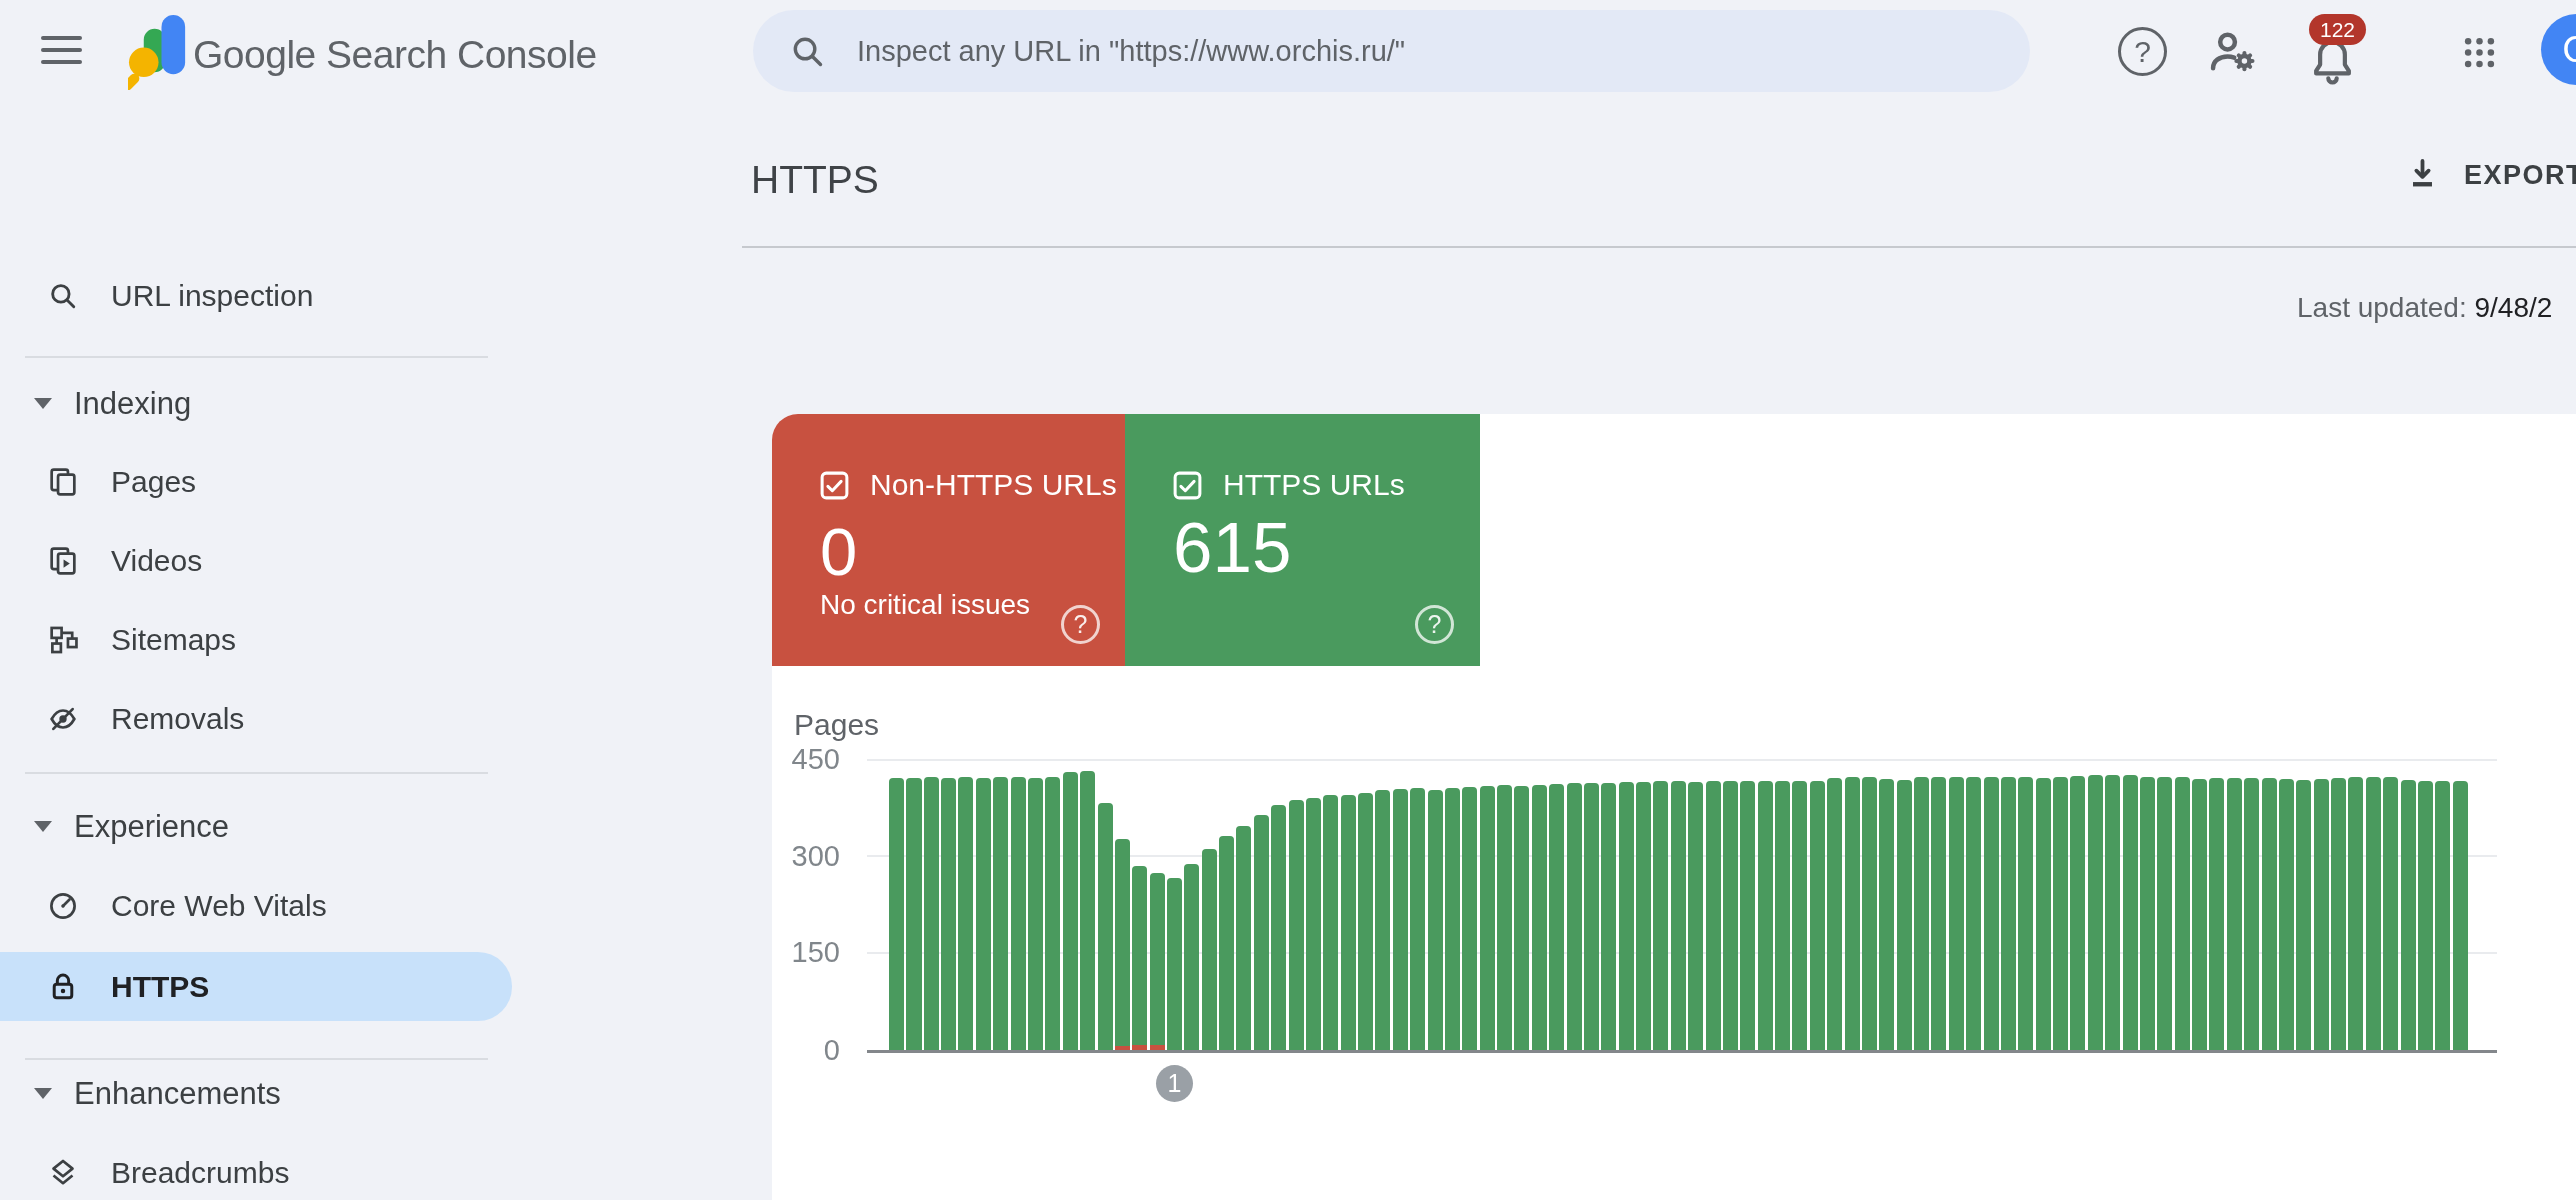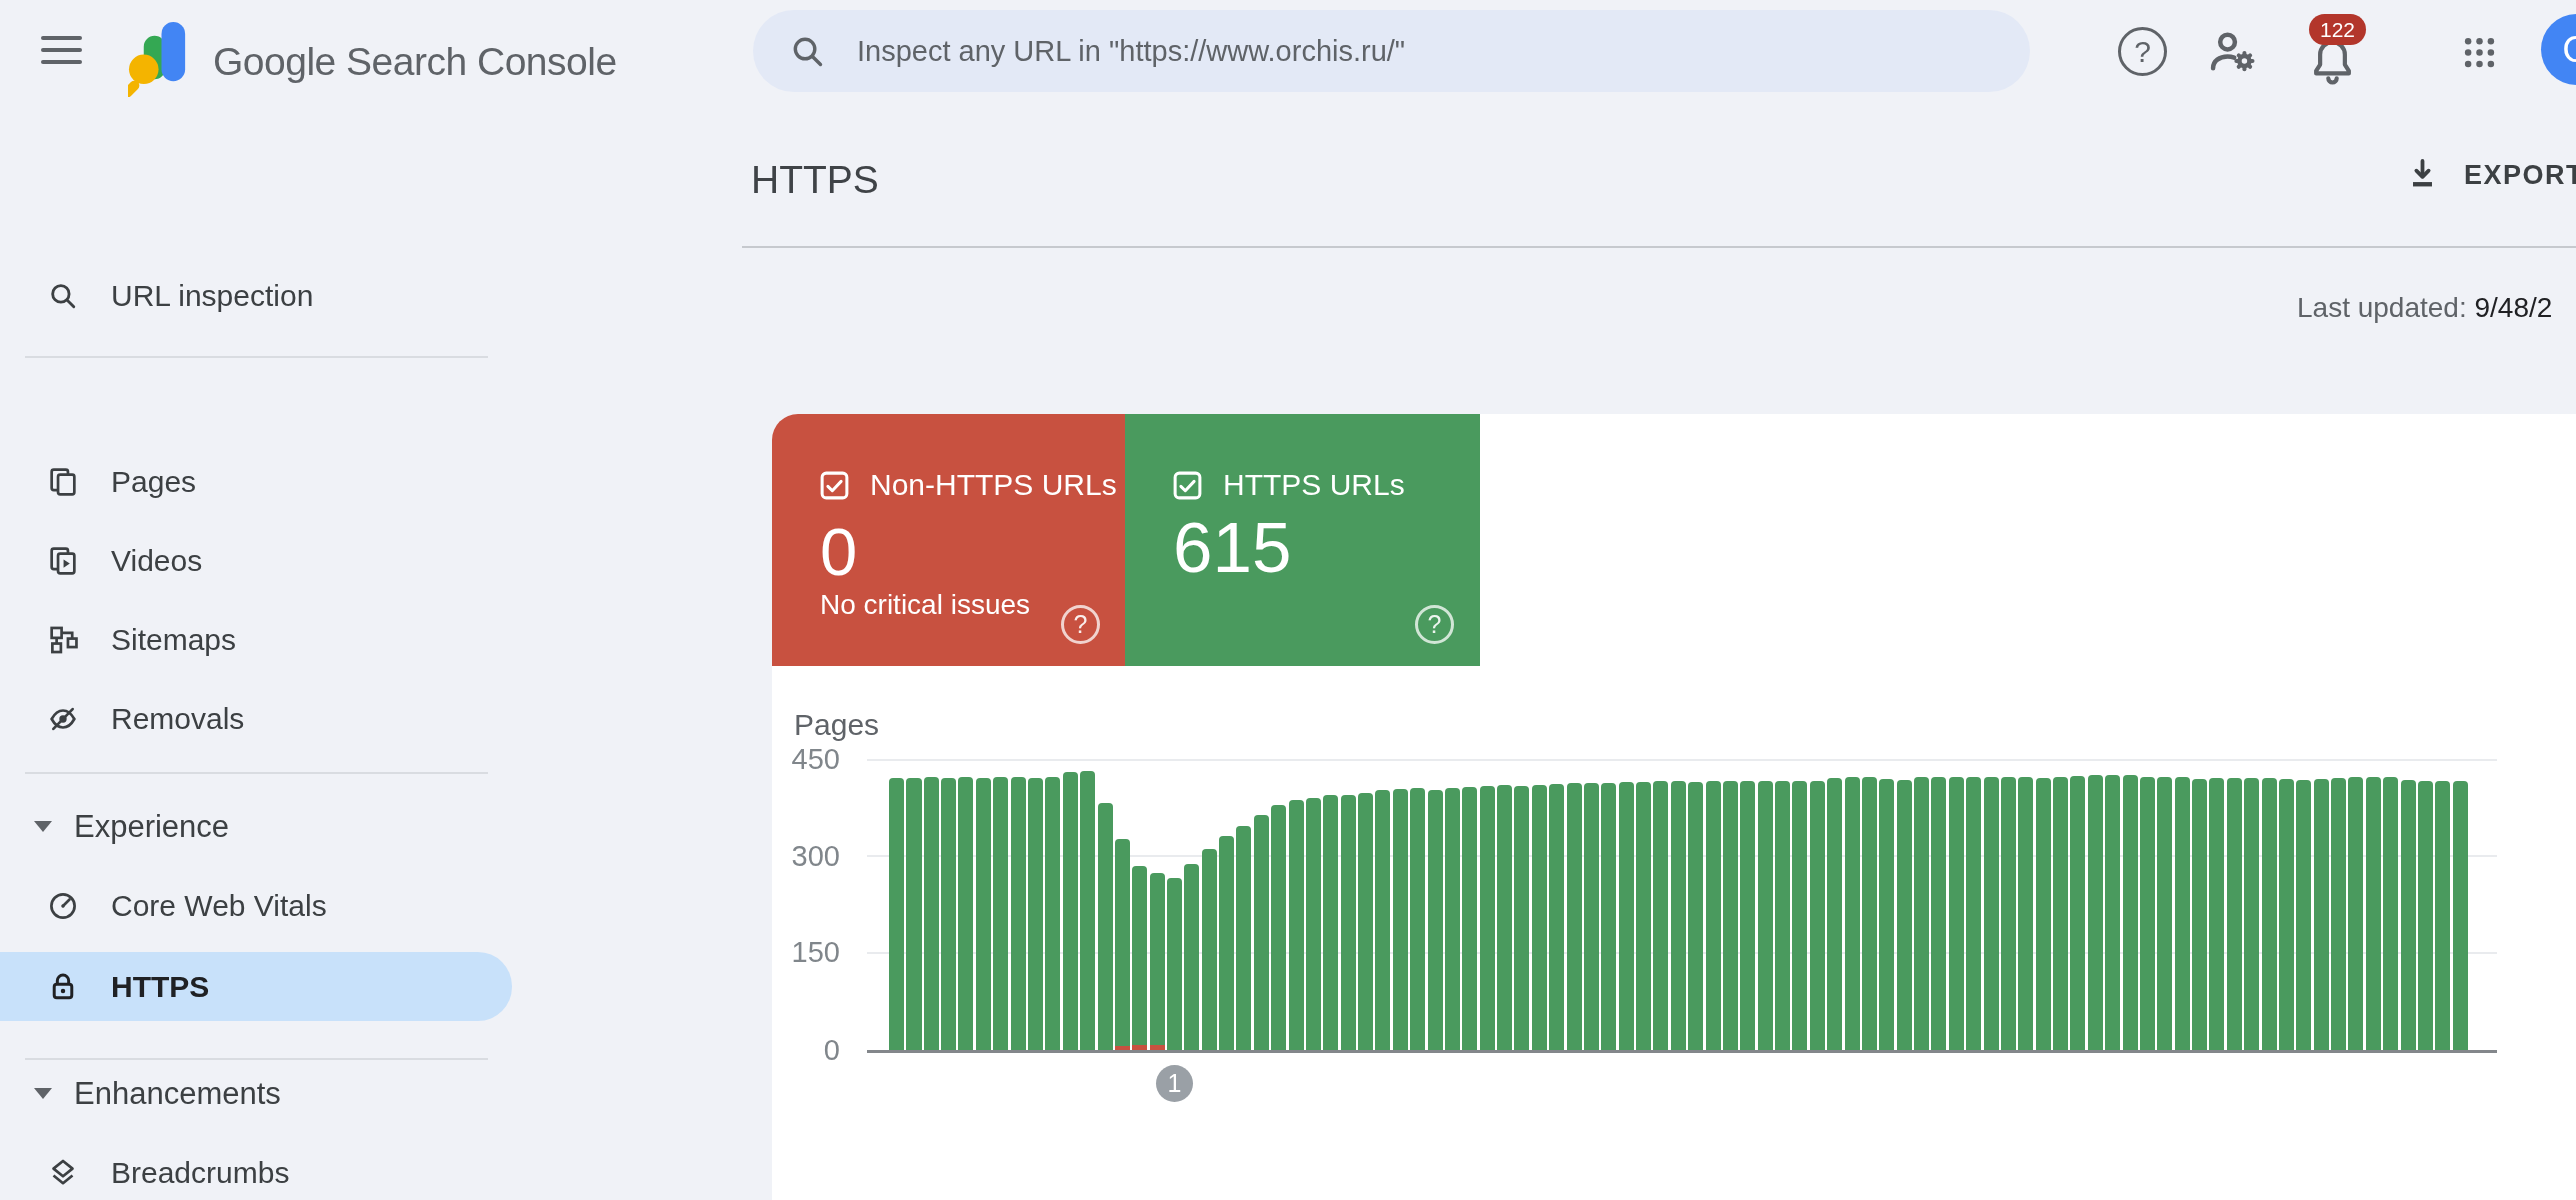--- a/index.html
+++ b/index.html
@@ -3,21 +3,21 @@
 <meta charset="utf-8">
 <style>
   html,body{margin:0;padding:0;}
   body{background:#f0f2f7;}
   #screen{position:relative;width:2576px;height:1200px;background:#f0f2f7;overflow:hidden;
           font-family:"Liberation Sans",sans-serif;color:#3c4043;}
 
   
   #hamburger{position:absolute;left:41px;top:36px;width:41px;height:30px;cursor:pointer;}
   #hamburger span{display:block;height:4.4px;background:#5f6368;border-radius:2px;margin-bottom:7.4px;}
-  #logo{position:absolute;left:128px;top:22px;display:flex;align-items:center;gap:20px;cursor:pointer;}
+  #logo{position:absolute;left:128px;top:15px;display:flex;align-items:center;cursor:pointer;}
   #logo-text{font-size:39px;color:#5f6368;letter-spacing:-0.5px;white-space:nowrap;}
   #searchbar{position:absolute;left:753px;top:10px;width:1277px;height:82px;background:#e3e9f6;
              border-radius:41px;display:flex;align-items:center;padding-left:35px;box-sizing:border-box;}
   #searchbar svg{margin-right:28px;flex:none;}
   #search-input{background:transparent;border:none;outline:none;font-family:"Liberation Sans",sans-serif;
                 font-size:29px;color:#3c4043;width:1133px;}
   #search-input::placeholder{color:#5f6368;opacity:1;}
   .hdr-ic{position:absolute;cursor:pointer;}
   .qcircle{width:49px;height:49px;border:3.4px solid #5f6368;border-radius:50%;display:flex;
            align-items:center;justify-content:center;font-size:30px;color:#5f6368;box-sizing:border-box;}
@@ -171,20 +171,24 @@
   <div class="nav-row" style="top:264px;">
     <svg width="34" height="34" viewBox="0 0 24 24" fill="none" stroke="#3c4043" stroke-width="2" stroke-linecap="round">
       <circle cx="10.5" cy="10.5" r="5.8"></circle>
         <line x1="15" y1="15" x2="19.6" y2="19.6"></line>
     </svg>
     <span>URL inspection</span>
   </div>
 
   <div class="sb-divider" style="top:356px;"></div>
 
+  <div class="sect-row" style="top:372px;">
+    <span class="caret"></span>
+    <span>Indexing</span>
+  </div>
 
   <div class="nav-row" style="top:450px;">
     <svg width="34" height="34" viewBox="0 0 24 24" fill="none" stroke="#3c4043" stroke-width="1.9">
       <rect x="4" y="3.2" width="11.5" height="14.5" rx="1.5"></rect>
       <rect x="8.5" y="6.8" width="11.5" height="14" rx="1.5" fill="#f0f2f7"></rect>
     </svg>
     <span>Pages</span>
   </div>
 
   <div class="nav-row" style="top:529px;">

